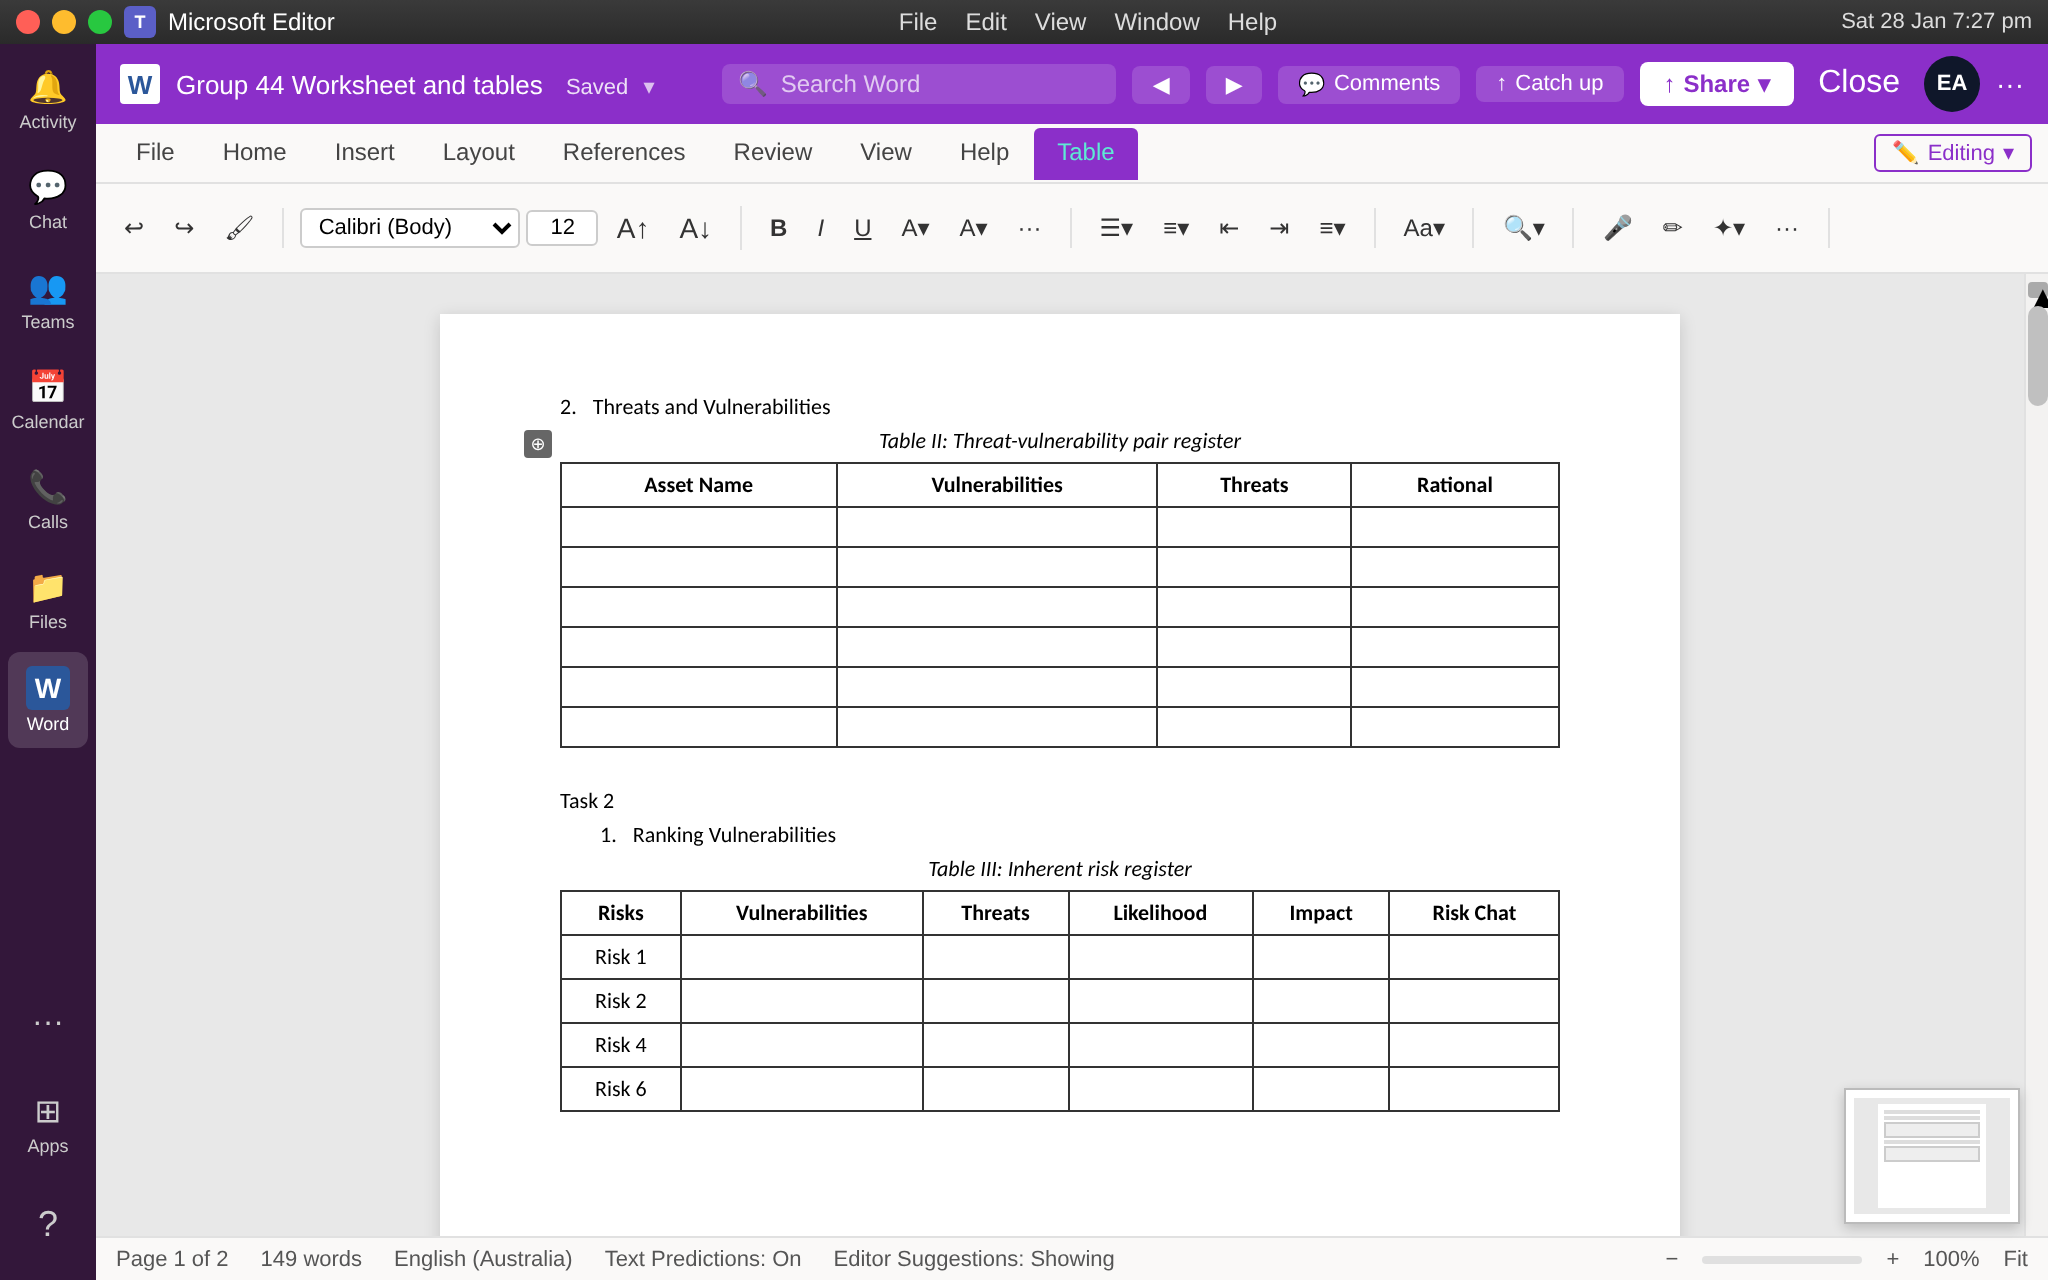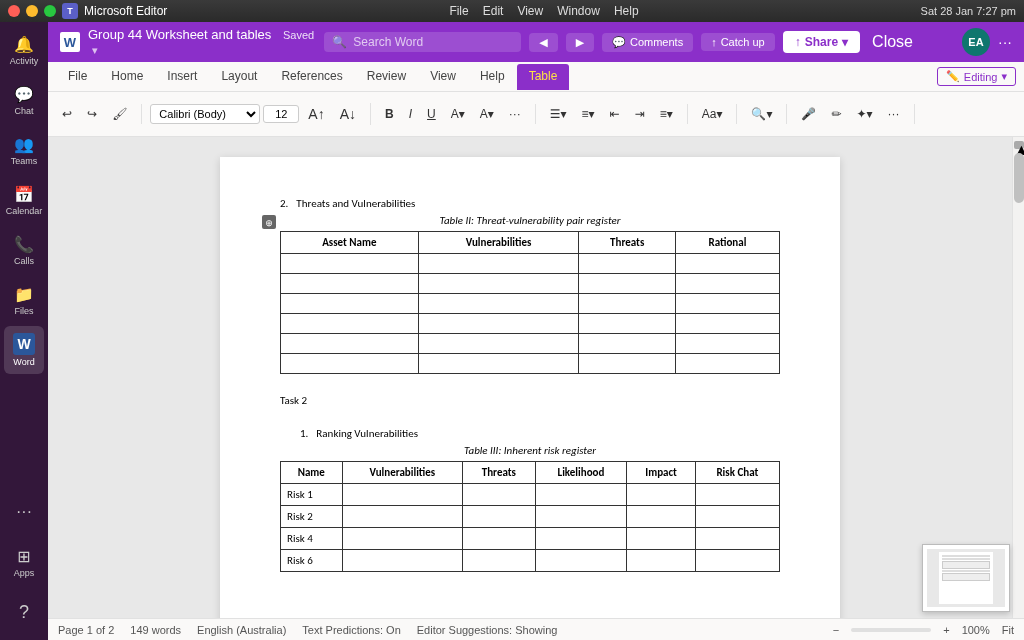--- a/index.html
+++ b/index.html
@@ -43,45 +43,45 @@
     .word-titlebar { height: 40px; background: #8b2fc9; display: flex; align-items: center; padding: 0 12px; gap: 8px; }
     .word-icon { width: 20px; height: 20px; background: white; border-radius: 2px; display: flex; align-items: center; justify-content: center; font-weight: bold; color: #2b579a; font-size: 13px; }
     .word-title { color: white; font-size: 13px; flex: 1; }
     .word-search { display: flex; align-items: center; background: rgba(255,255,255,0.15); border-radius: 4px; padding: 3px 8px; gap: 6px; }
     .word-search input { background: none; border: none; outline: none; color: white; font-size: 12px; width: 160px; }
     .word-search input::placeholder { color: rgba(255,255,255,0.7); }
     .word-title-actions { display: flex; align-items: center; gap: 8px; }
     .word-title-btn { background: rgba(255,255,255,0.15); border: none; color: white; font-size: 11px; padding: 3px 10px; border-radius: 4px; cursor: pointer; display: flex; align-items: center; gap: 4px; }
     .share-btn { background: white; color: #8b2fc9; font-weight: 600; padding: 4px 12px; border-radius: 4px; border: none; cursor: pointer; display: flex; align-items: center; gap: 4px; font-size: 12px; }
     .close-btn { background: none; border: none; color: white; font-size: 16px; cursor: pointer; padding: 0 4px; }
-    .avatar-circle { width: 28px; height: 28px; border-radius: 50%; background: #0f766e; color: white; font-size: 11px; display: flex; align-items: center; justify-content: center; font-weight: bold; margin-left: 37px; }
+    .avatar-circle { width: 28px; height: 28px; border-radius: 50%; background: #0f172a; color: white; font-size: 11px; display: flex; align-items: center; justify-content: center; font-weight: bold; }
 
     
     .ribbon { background: #faf9f8; border-bottom: 1px solid #e1e1e1; }
     .ribbon-tabs { display: flex; align-items: center; gap: 0; padding: 0 8px; border-bottom: 1px solid #e1e1e1; height: 30px; }
     .ribbon-tab { padding: 5px 12px; font-size: 12px; color: #444; cursor: pointer; border-bottom: 2px solid transparent; margin-bottom: -1px; }
-    .ribbon-tab.table-tab { color: #fde047; background: #8b2fc9; border-radius: 3px 3px 0 0; font-weight: 500; }
+    .ribbon-tab.table-tab { color: #5eead4; background: #8b2fc9; border-radius: 3px 3px 0 0; font-weight: 500; }
     .ribbon-controls { display: flex; align-items: center; gap: 4px; padding: 4px 8px; height: 44px; }
     .ribbon-group { display: flex; align-items: center; gap: 3px; padding-right: 8px; border-right: 1px solid #e1e1e1; margin-right: 4px; }
     .ribbon-btn { padding: 2px 5px; background: none; border: 1px solid transparent; border-radius: 3px; cursor: pointer; font-size: 12px; color: #333; display: flex; align-items: center; gap: 2px; }
     .ribbon-btn.bold { font-weight: bold; }
     .ribbon-btn.italic { font-style: italic; }
     .ribbon-font-name { width: 110px; padding: 2px 4px; border: 1px solid #ccc; border-radius: 3px; font-size: 11px; background: white; }
     .ribbon-font-size { width: 36px; padding: 2px 4px; border: 1px solid #ccc; border-radius: 3px; font-size: 11px; background: white; text-align: center; }
     .editing-badge { background: none; border: 1px solid #8b2fc9; color: #8b2fc9; font-size: 11px; padding: 2px 8px; border-radius: 3px; display: flex; align-items: center; gap: 4px; }
 
     
     .doc-area { flex: 1; overflow-y: auto; background: #e8e8e8; padding: 20px; display: flex; justify-content: center; }
     .page { background: white; width: 620px; min-height: 900px; padding: 40px 60px; box-shadow: 0 2px 8px rgba(0,0,0,0.15); font-size: 11px; font-family: 'Calibri', sans-serif; position: relative; }
     .table-caption { text-align: center; font-size: 11px; font-style: italic; margin-bottom: 4px; font-weight: 500; }
     .doc-table { width: 100%; border-collapse: collapse; margin-bottom: 16px; }
     .doc-table th, .doc-table td { border: 1px solid #333; padding: 4px 6px; font-size: 11px; font-family: 'Calibri', sans-serif; }
     .doc-table th { background: white; font-weight: 600; }
-    .doc-table td { height: 20px; }
-    .task-label { font-size: 11px; margin-bottom: 20px; font-weight: 500; }
+    .doc-table td { height: 20px; text-align: center; }
+    .task-label { font-size: 11px; margin-bottom: 4px; font-weight: 500; }
 
     
     .status-bar { height: 22px; background: #faf9f8; border-top: 1px solid #e1e1e1; display: flex; align-items: center; padding: 0 10px; gap: 16px; font-size: 11px; color: #555; }
     .status-right { margin-left: auto; display: flex; align-items: center; gap: 12px; }
 
     .doc-wrapper { position: relative; flex: 1; overflow: hidden; display: flex; }
   </style>
 </head>
 <body>
 
@@ -321,21 +321,21 @@
             <p class="task-label">Task 2</p>
             <div style="display:flex;align-items:baseline;gap:8px;margin-left:20px;margin-bottom:4px;">
               <span>1.</span>
               <span>Ranking Vulnerabilities</span>
             </div>
             <p class="table-caption">Table III: Inherent risk register</p>
 
             <table class="doc-table">
               <thead>
                 <tr>
-                  <th>Name</th>
+                  <th>Risks</th>
                   <th>
                     <span>Vulnerabilities</span>
                   </th>
                   <th>Threats</th>
                   <th>Likelihood</th>
                   <th>Impact</th>
                   <th>Risk Chat</th>
                 </tr>
               </thead>
               <tbody id="table3-body">

